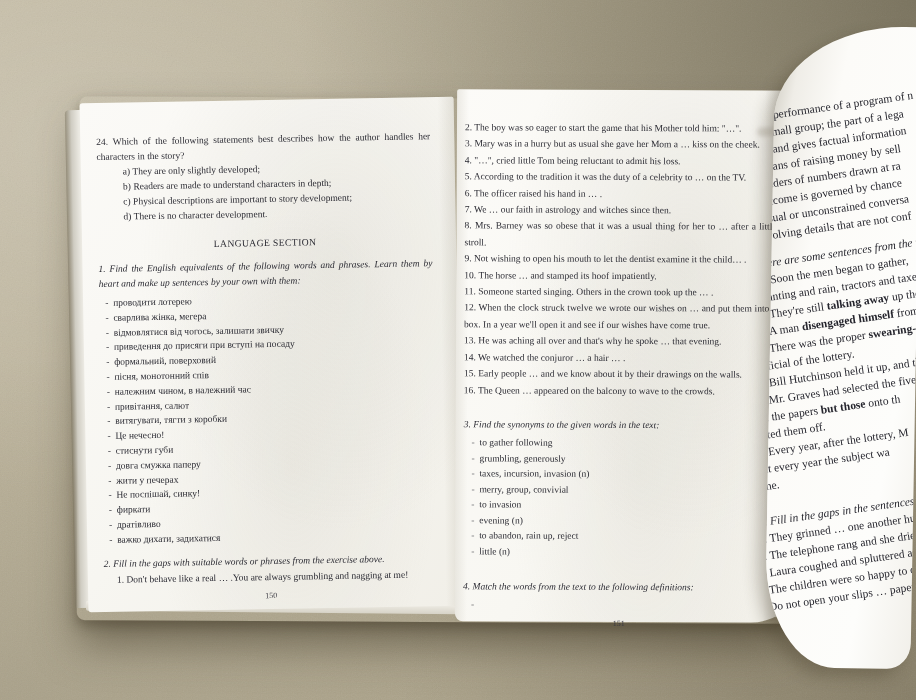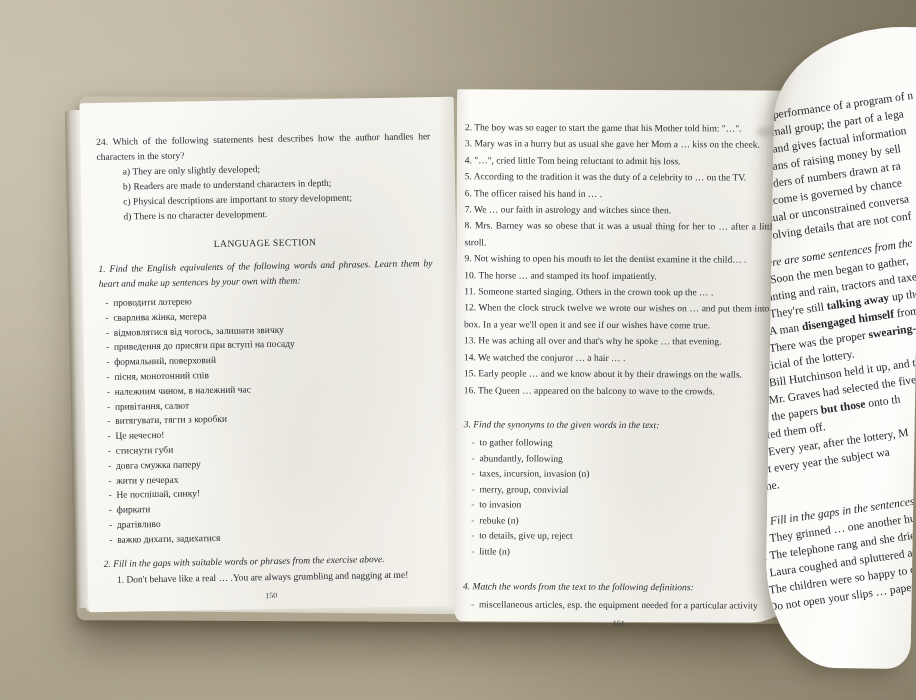--- a/index.html
+++ b/index.html
@@ -203,52 +203,51 @@
     <div class="sent">15. Early people … and we know about it by their drawings on the walls.</div>
     <div class="sent">16. The Queen … appeared on the balcony to wave to the crowds.</div>
     <div class="rp-exhead">3. Find the synonyms to the given words in the text:</div>
     <div class="list">
       <div class="rli">
           <span class="dash">-</span>
           <span class="lt">to gather following</span>
         </div>
       <div class="rli">
           <span class="dash">-</span>
-          <span class="lt">abundantly, following</span>
+          <span class="lt">grumbling, generously</span>
         </div>
       <div class="rli">
           <span class="dash">-</span>
           <span class="lt">taxes, incursion, invasion (n)</span>
         </div>
       <div class="rli">
           <span class="dash">-</span>
           <span class="lt">merry, group, convivial</span>
         </div>
       <div class="rli">
           <span class="dash">-</span>
           <span class="lt">to invasion</span>
         </div>
       <div class="rli">
           <span class="dash">-</span>
-          <span class="lt">rebuke (n)</span>
-        </div>
-      <div class="rli">
-          <span class="dash">-</span>
-          <span class="lt">to details, give up, reject</span>
+          <span class="lt">evening (n)</span>
+        </div>
+      <div class="rli">
+          <span class="dash">-</span>
+          <span class="lt">to abandon, rain up, reject</span>
         </div>
       <div class="rli">
           <span class="dash">-</span>
           <span class="lt">little (n)</span>
         </div>
     </div>
     <div class="rp-exhead">4. Match the words from the text to the following definitions:</div>
     <div class="list">
       <div class="rli">
           <span class="dash">-</span>
-          <span class="lt">miscellaneous articles, esp. the equipment needed for a particular activity</span>
         </div>
     </div>
     <div class="pnum">151</div>
   </div>
 </div>
 
 <div class="page curled-page">
   <div class="curled-text">
     <div class="cl" style="--i:0"><span>he performance of a program of n</span></div>
     <div class="cl" style="--i:1"><span>a small group; the part of a lega</span></div>

